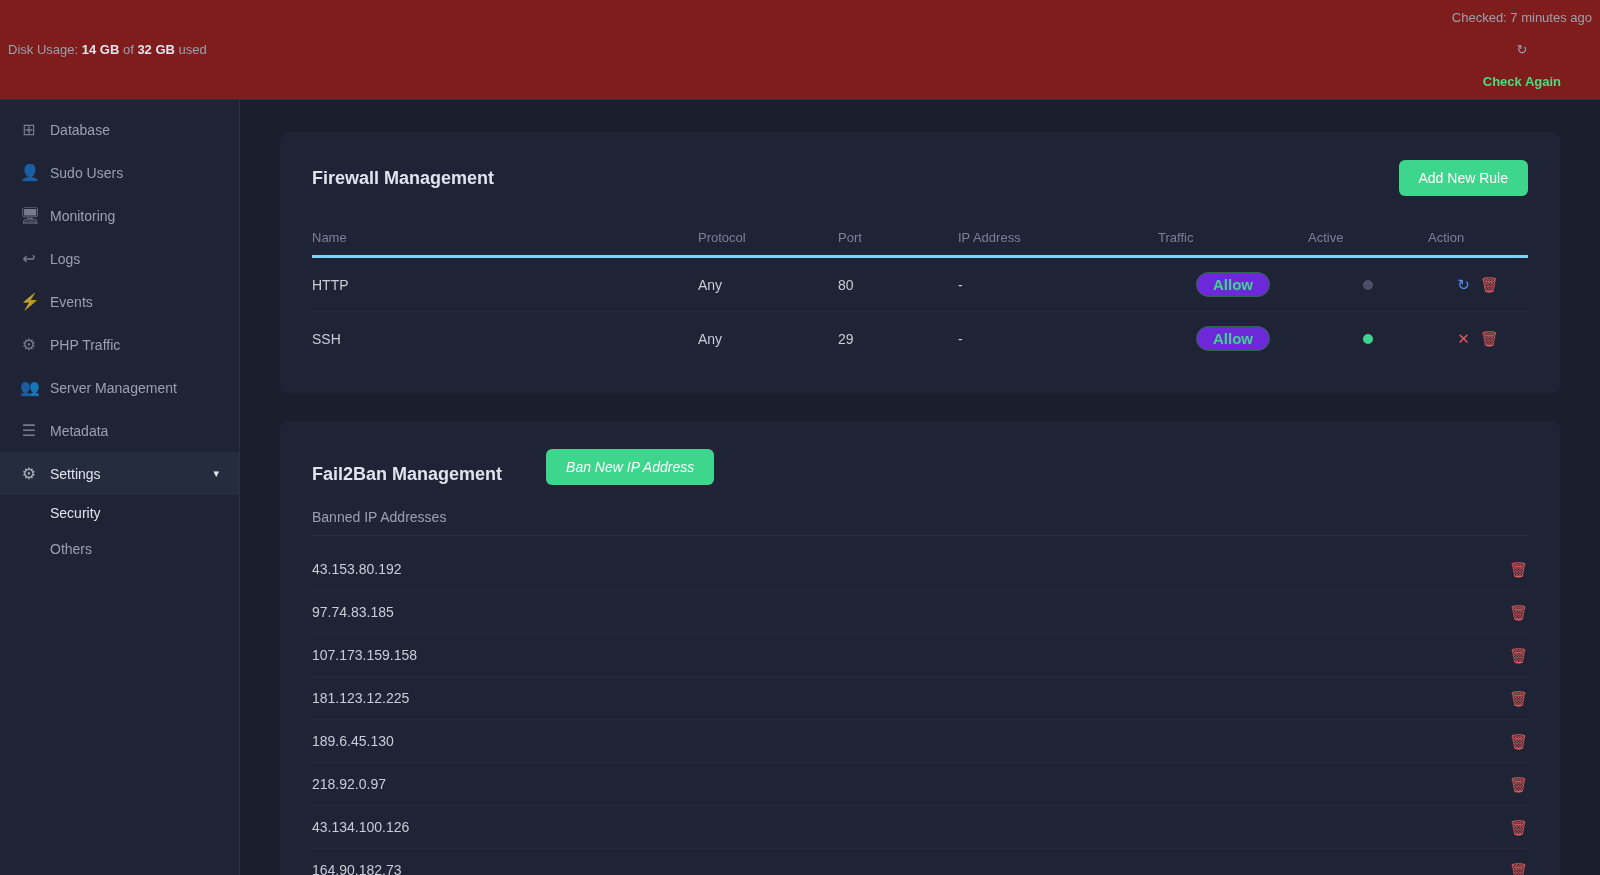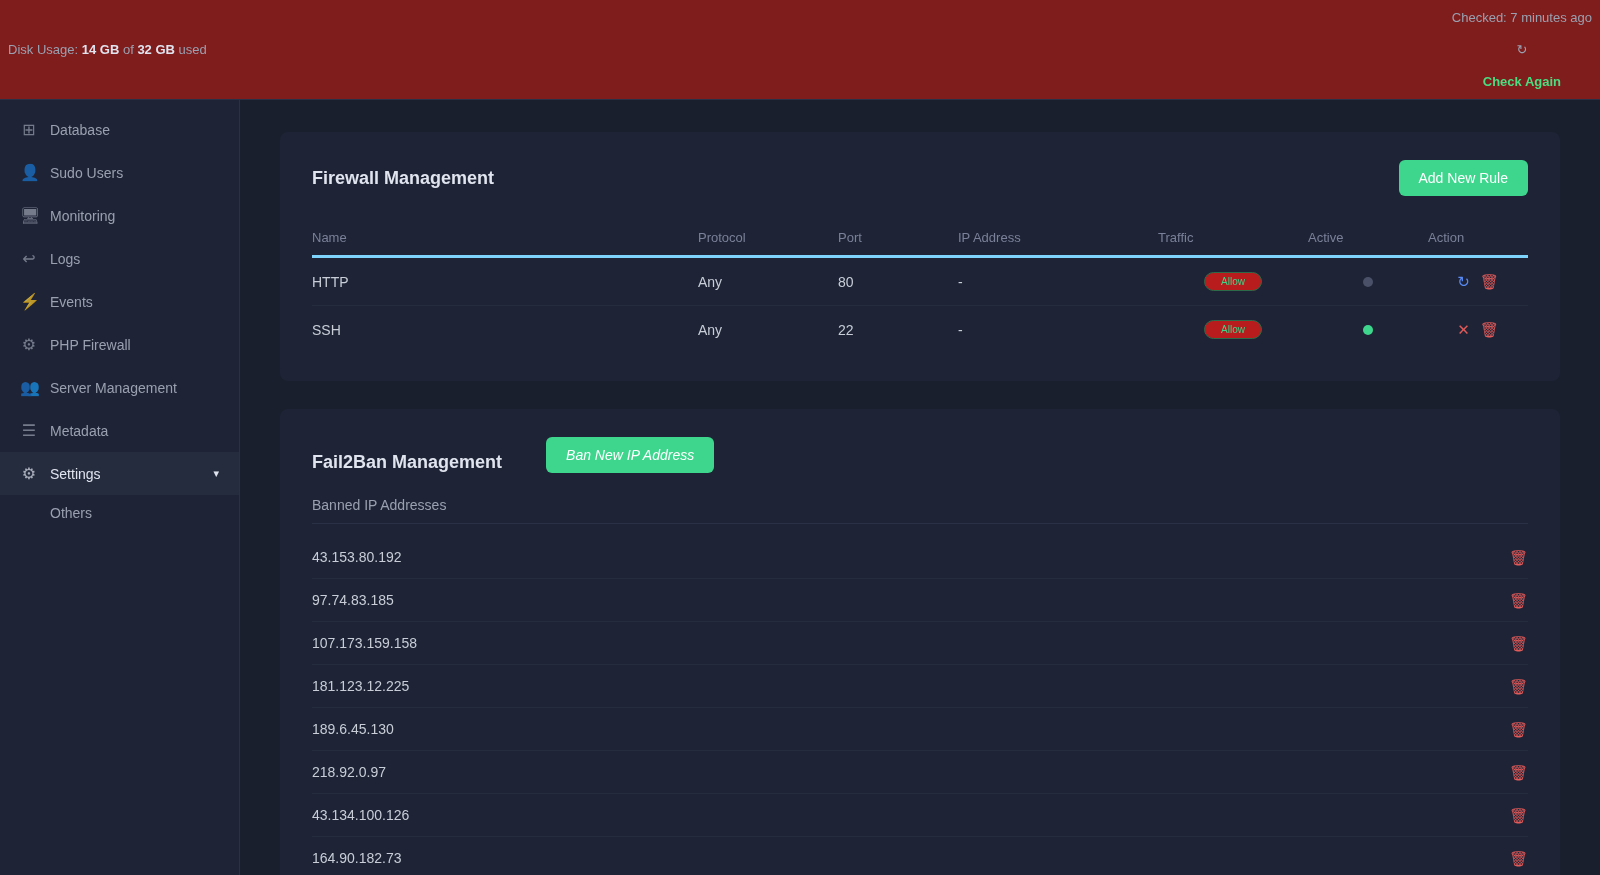--- a/index.html
+++ b/index.html
@@ -158,27 +158,27 @@
     .fw-table tr:last-child td { border-bottom: none; }
     .th-protocol { width: 140px; }
     .th-port { width: 120px; }
     .th-ip { width: 200px; }
     .th-traffic { width: 150px; text-align: center; }
     .th-active { width: 120px; text-align: center; }
     .th-action { width: 100px; text-align: center; }
 
     .traffic-badge {
       display: inline-block;
-      background: #b91c1c;
+      background: #6d28d9;
       color: #3dd68c;
       border: 1px solid #2d6a49;
       border-radius: 20px;
       padding: 3px 16px;
-      font-size: 10px;
-      font-weight: 400;
+      font-size: 15px;
+      font-weight: 700;
     }
     .dot {
       display: inline-block;
       width: 10px;
       height: 10px;
       border-radius: 50%;
     }
     .dot-green { background: #3dd68c; }
     .dot-gray { background: #4a5068; }
     .action-icons {
@@ -263,36 +263,39 @@
     <div class="sidebar-item">
       <span class="icon">↩</span>
       <span>Logs</span>
     </div>
     <div class="sidebar-item">
       <span class="icon">⚡</span>
       <span>Events</span>
     </div>
     <div class="sidebar-item">
       <span class="icon">⚙</span>
-      <span>PHP Firewall</span>
+      <span>PHP Traffic</span>
     </div>
     <div class="sidebar-item">
       <span class="icon">👥</span>
       <span>Server Management</span>
     </div>
     <div class="sidebar-item">
       <span class="icon">☰</span>
       <span>Metadata</span>
     </div>
     <div class="sidebar-item has-expand active">
       <div class="left">
         <span class="icon">⚙</span>
         <span>Settings</span>
       </div>
       <span class="expand-icon">▾</span>
+    </div>
+    <div class="sidebar-subitem active">
+      <span>Security</span>
     </div>
     <div class="sidebar-subitem">
       <span>Others</span>
     </div>
   </nav>
 
   <main class="main">
 
     <div class="section">
       <div class="section-header">
@@ -326,21 +329,21 @@
       <td>
         <div class="action-icons">
                   <span class="icon-btn icon-refresh">↻</span>
                   <span class="icon-btn icon-trash">🗑</span>
                 </div>
       </td>
     </tr>
             <tr>
       <td>SSH</td>
       <td>Any</td>
-      <td>22</td>
+      <td>29</td>
       <td>-</td>
       <td style="text-align:center">
         <span class="traffic-badge">Allow</span>
       </td>
       <td style="text-align:center">
         <span class="dot dot-green"></span>
       </td>
       <td>
         <div class="action-icons">
                   <span class="icon-btn icon-x">✕</span>

